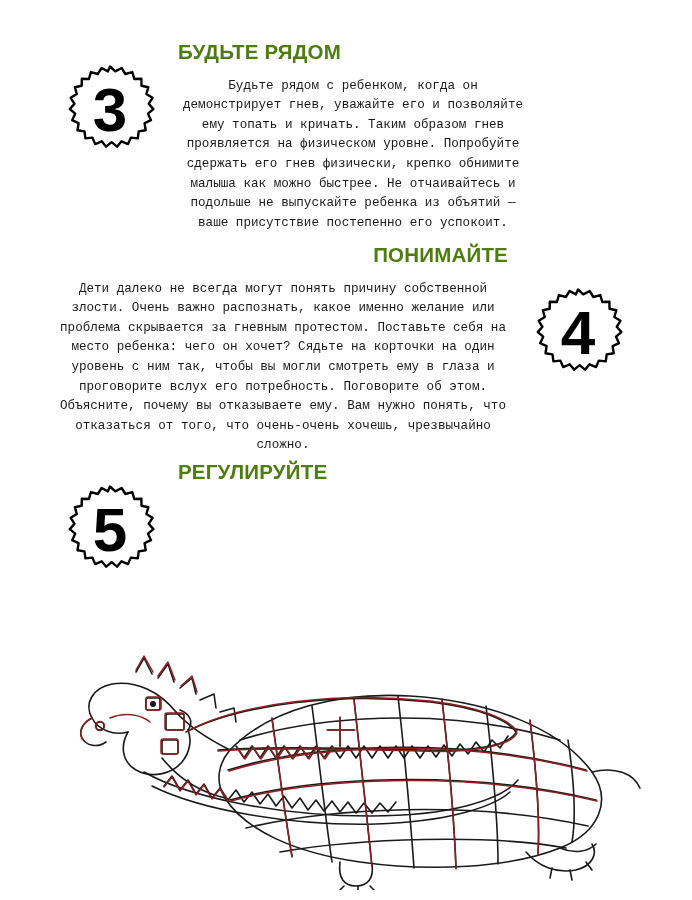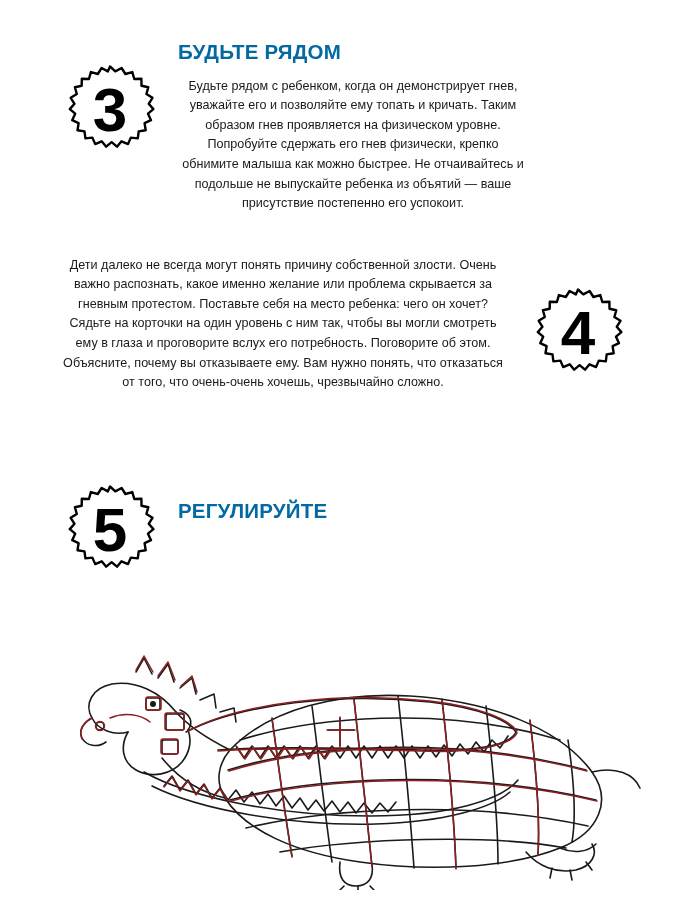--- a/index.html
+++ b/index.html
@@ -53,41 +53,42 @@
 
   
   .block {
     position: absolute;
   }
   .heading {
     font-family: "Liberation Sans", sans-serif;
     font-weight: bold;
     font-size: 20.5px;
     letter-spacing: 0.2px;
-    color: #0369a1;
+    color: #4d7c0f;
     margin: 0 0 9px 0;
   }
   .heading.right { text-align: right; }
   .body {
     font-size: 12.6px;
     line-height: 19.6px;
     color: #1a1a1a;
+    font-family: Liberation Mono, monospace;
   }
   .body.center { text-align: center; }
 
   
   #block-3 { left: 178px; top: 40px; width: 350px; }
   #badge-3 { left: 62px; top: 64px; }
 
   
   #block-4 { left: 58px; top: 243px; width: 450px; }
   #badge-4 { left: 530px; top: 287px; }
 
   
-  #block-5 { left: 178px; top: 460px; width: 340px; margin-top: 39px; }
+  #block-5 { left: 178px; top: 460px; width: 340px; }
   #badge-5 { left: 62px; top: 484px; }
 
   
   #illustration {
     position: absolute;
     left: 40px;
     top: 600px;
     width: 620px;
     height: 290px;
   }
@@ -113,20 +114,21 @@
 
   <div class="badge" id="badge-4">
     <svg viewBox="0 0 96 96" aria-hidden="true">
       <path d="M48 2.5
                L53.3 7.4 L59.6 4.0 L63.4 10.0 L70.3 8.1 L72.3 15.0 L79.4 14.7 L79.5 21.8 L86.3 23.2 L84.4 30.0 L90.5 33.8 L86.7 39.8 L91.4 45.1 L86.0 49.7 L89.0 56.2 L82.6 59.2 L83.7 66.2 L76.7 67.4 L75.8 74.4 L68.8 73.6 L66.0 80.1 L59.5 77.3 L55.0 82.7 L49.6 78.2 L44.2 82.7 L39.7 77.3 L33.2 80.1 L30.4 73.6 L23.4 74.4 L22.5 67.4 L15.5 66.2 L16.6 59.2 L10.2 56.2 L13.2 49.7 L7.8 45.1 L12.5 39.8 L8.7 33.8 L14.8 30.0 L12.9 23.2 L19.7 21.8 L19.8 14.7 L26.9 15.0 L28.9 8.1 L35.8 10.0 L39.6 4.0 L45.9 7.4 Z" fill="#ffffff" stroke="#000000" stroke-width="2.4" stroke-linejoin="round"></path>
     </svg>
     <div class="num">4</div>
   </div>
 
   <div class="block" id="block-4">
+    <h2 class="heading right">ПОНИМАЙТЕ</h2>
     <p class="body center">Дети далеко не всегда могут понять причину собственной злости. Очень важно распознать, какое именно желание или проблема скрывается за гневным протестом. Поставьте себя на место ребенка: чего он хочет? Сядьте на корточки  на один уровень с ним так, чтобы вы могли смотреть ему в глаза и проговорите вслух его потребность. Поговорите об этом. Объясните, почему вы отказываете ему. Вам нужно понять, что отказаться от того, что очень-очень хочешь, чрезвычайно сложно.</p>
   </div>
 
   <div class="badge" id="badge-5">
     <svg viewBox="0 0 96 96" aria-hidden="true">
       <path d="M48 2.5
                L53.3 7.4 L59.6 4.0 L63.4 10.0 L70.3 8.1 L72.3 15.0 L79.4 14.7 L79.5 21.8 L86.3 23.2 L84.4 30.0 L90.5 33.8 L86.7 39.8 L91.4 45.1 L86.0 49.7 L89.0 56.2 L82.6 59.2 L83.7 66.2 L76.7 67.4 L75.8 74.4 L68.8 73.6 L66.0 80.1 L59.5 77.3 L55.0 82.7 L49.6 78.2 L44.2 82.7 L39.7 77.3 L33.2 80.1 L30.4 73.6 L23.4 74.4 L22.5 67.4 L15.5 66.2 L16.6 59.2 L10.2 56.2 L13.2 49.7 L7.8 45.1 L12.5 39.8 L8.7 33.8 L14.8 30.0 L12.9 23.2 L19.7 21.8 L19.8 14.7 L26.9 15.0 L28.9 8.1 L35.8 10.0 L39.6 4.0 L45.9 7.4 Z" fill="#ffffff" stroke="#000000" stroke-width="2.4" stroke-linejoin="round"></path>
     </svg>
     <div class="num">5</div>
   </div>

